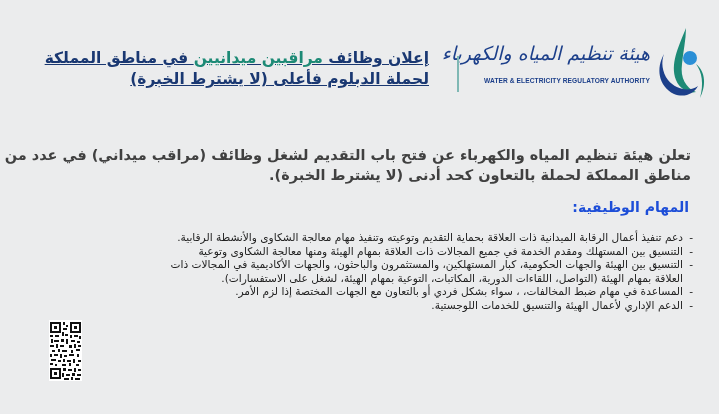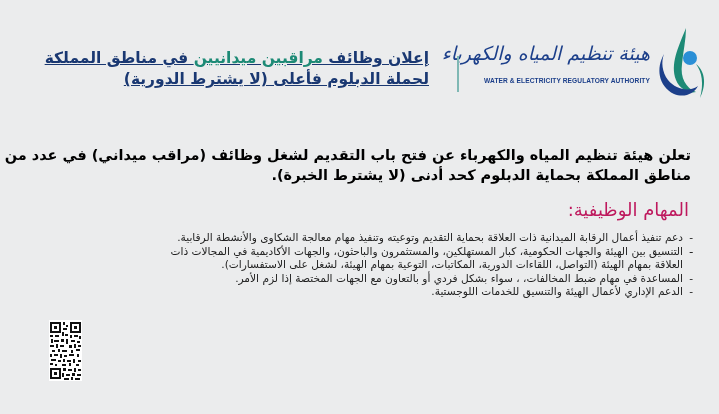--- a/index.html
+++ b/index.html
@@ -75,34 +75,34 @@
     .headline .accent {
       color: #1d8a76;
     }
     .intro {
       position: absolute;
       right: 28px;
       top: 145px;
       width: 660px;
       direction: rtl;
       text-align: right;
-      color: #000000;
+      color: #404040;
       font-size: 14.5px;
       font-weight: bold;
       line-height: 20px;
       white-space: nowrap;
     }
     .section-title {
       position: absolute;
       right: 30px;
       top: 199px;
       direction: rtl;
-      color: #be185d;
-      font-size: 18px;
-      font-weight: normal;
+      color: #1d4ed8;
+      font-size: 14px;
+      font-weight: bold;
     }
     .duties {
       position: absolute;
       right: 26px;
       top: 231px;
       direction: rtl;
       text-align: right;
       color: #222;
       font-size: 10.6px;
       line-height: 13.6px;
@@ -145,37 +145,38 @@
   <div class="logo-arabic">هيئة تنظيم المياه والكهرباء</div>
   <div class="logo-english">WATER &amp; ELECTRICITY REGULATORY AUTHORITY</div>
 </div>
 
 <div class="divider"></div>
 
 <div class="headline">
   <div>
     <span>إعلان وظائف </span><span class="accent">مراقبين ميدانيين</span><span> في مناطق المملكة</span>
   </div>
-  <div>لحملة الدبلوم فأعلى (لا يشترط الدورية)</div>
+  <div>لحملة الدبلوم فأعلى (لا يشترط الخبرة)</div>
 </div>
 
 <div class="intro">
   <div>تعلن هيئة تنظيم المياه والكهرباء عن فتح باب التقديم لشغل وظائف (مراقب ميداني) في عدد من</div>
-  <div>مناطق المملكة بحماية الدبلوم كحد أدنى (لا يشترط الخبرة).</div>
+  <div>مناطق المملكة لحملة بالتعاون كحد أدنى (لا يشترط الخبرة).</div>
 </div>
 
 <div class="section-title">المهام الوظيفية:</div>
 
 <ul class="duties">
   <li>
     <span class="dash">-</span>
     <span class="cont">دعم تنفيذ أعمال الرقابة الميدانية ذات العلاقة بحماية التقديم وتوعيته وتنفيذ مهام معالجة الشكاوى والأنشطة الرقابية.</span>
   </li>
   <li>
     <span class="dash">-</span>
+    <span class="cont">التنسيق بين المستهلك ومقدم الخدمة في جميع المجالات ذات العلاقة بمهام الهيئة ومنها معالجة الشكاوى وتوعية</span>
   </li>
   <li>
     <span class="dash">-</span>
     <span class="cont">التنسيق بين الهيئة والجهات الحكومية، كبار المستهلكين، والمستثمرون والباحثون، والجهات الأكاديمية في المجالات ذات</span>
     <span class="cont">العلاقة بمهام الهيئة (التواصل، اللقاءات الدورية، المكاتبات، التوعية بمهام الهيئة، لشغل على الاستفسارات).</span>
   </li>
   <li>
     <span class="dash">-</span>
     <span class="cont">المساعدة في مهام ضبط المخالفات، ، سواء بشكل فردي أو بالتعاون مع الجهات المختصة إذا لزم الأمر.</span>
   </li>

